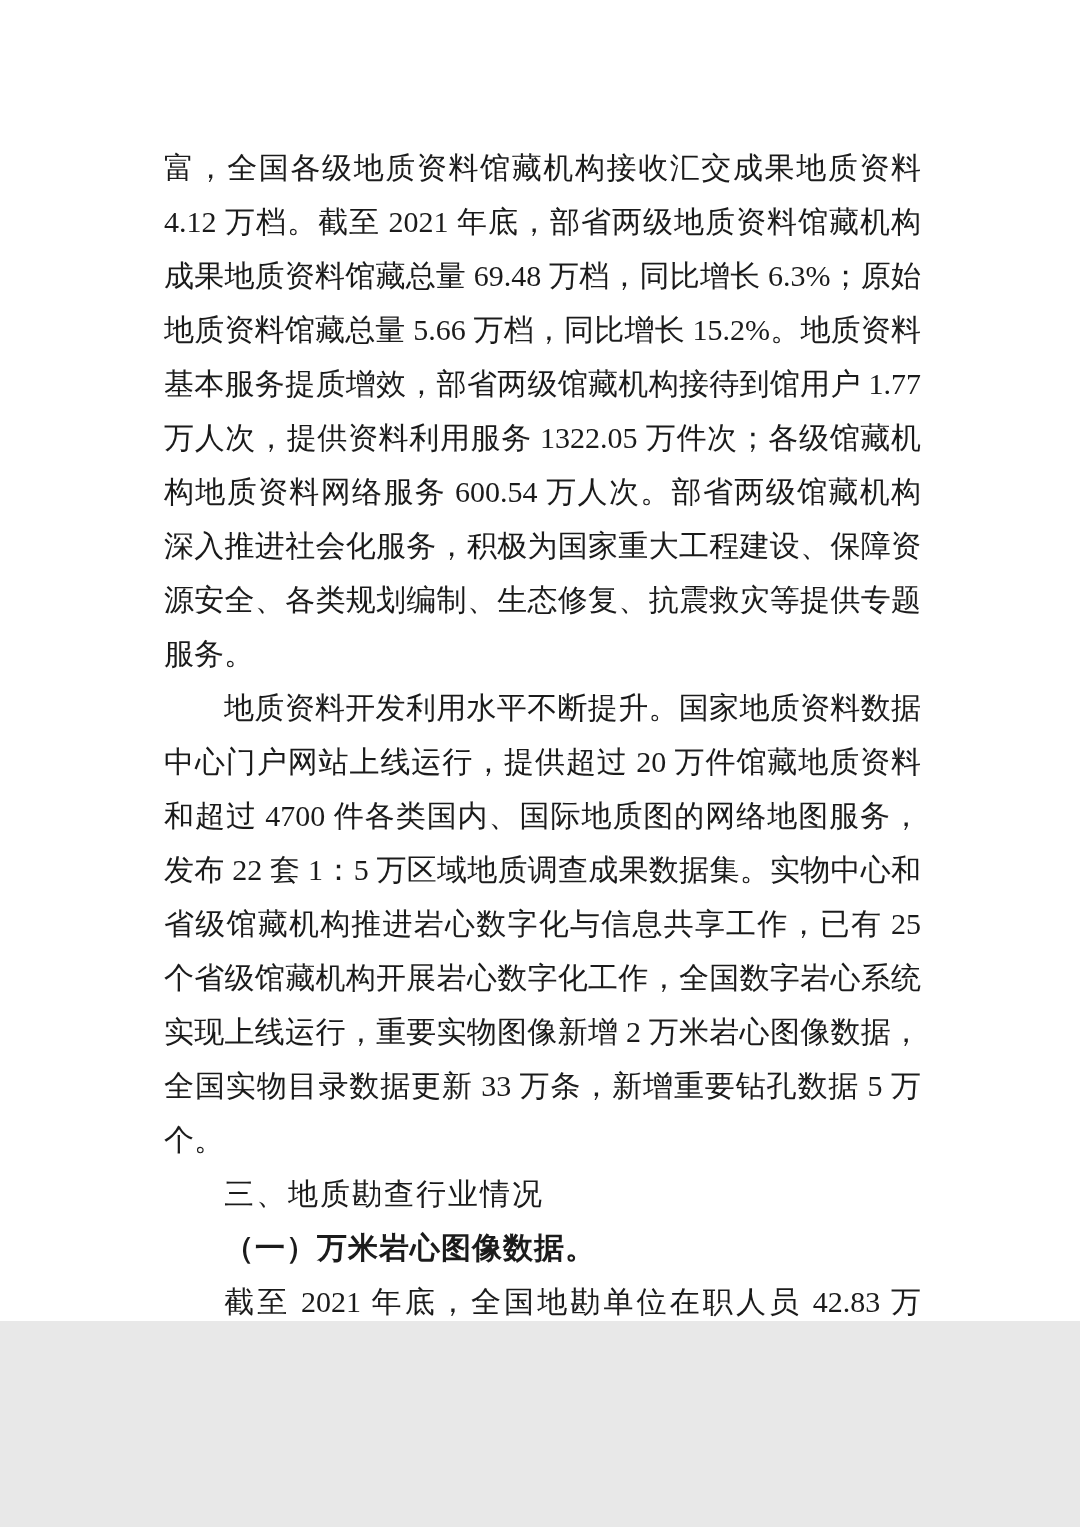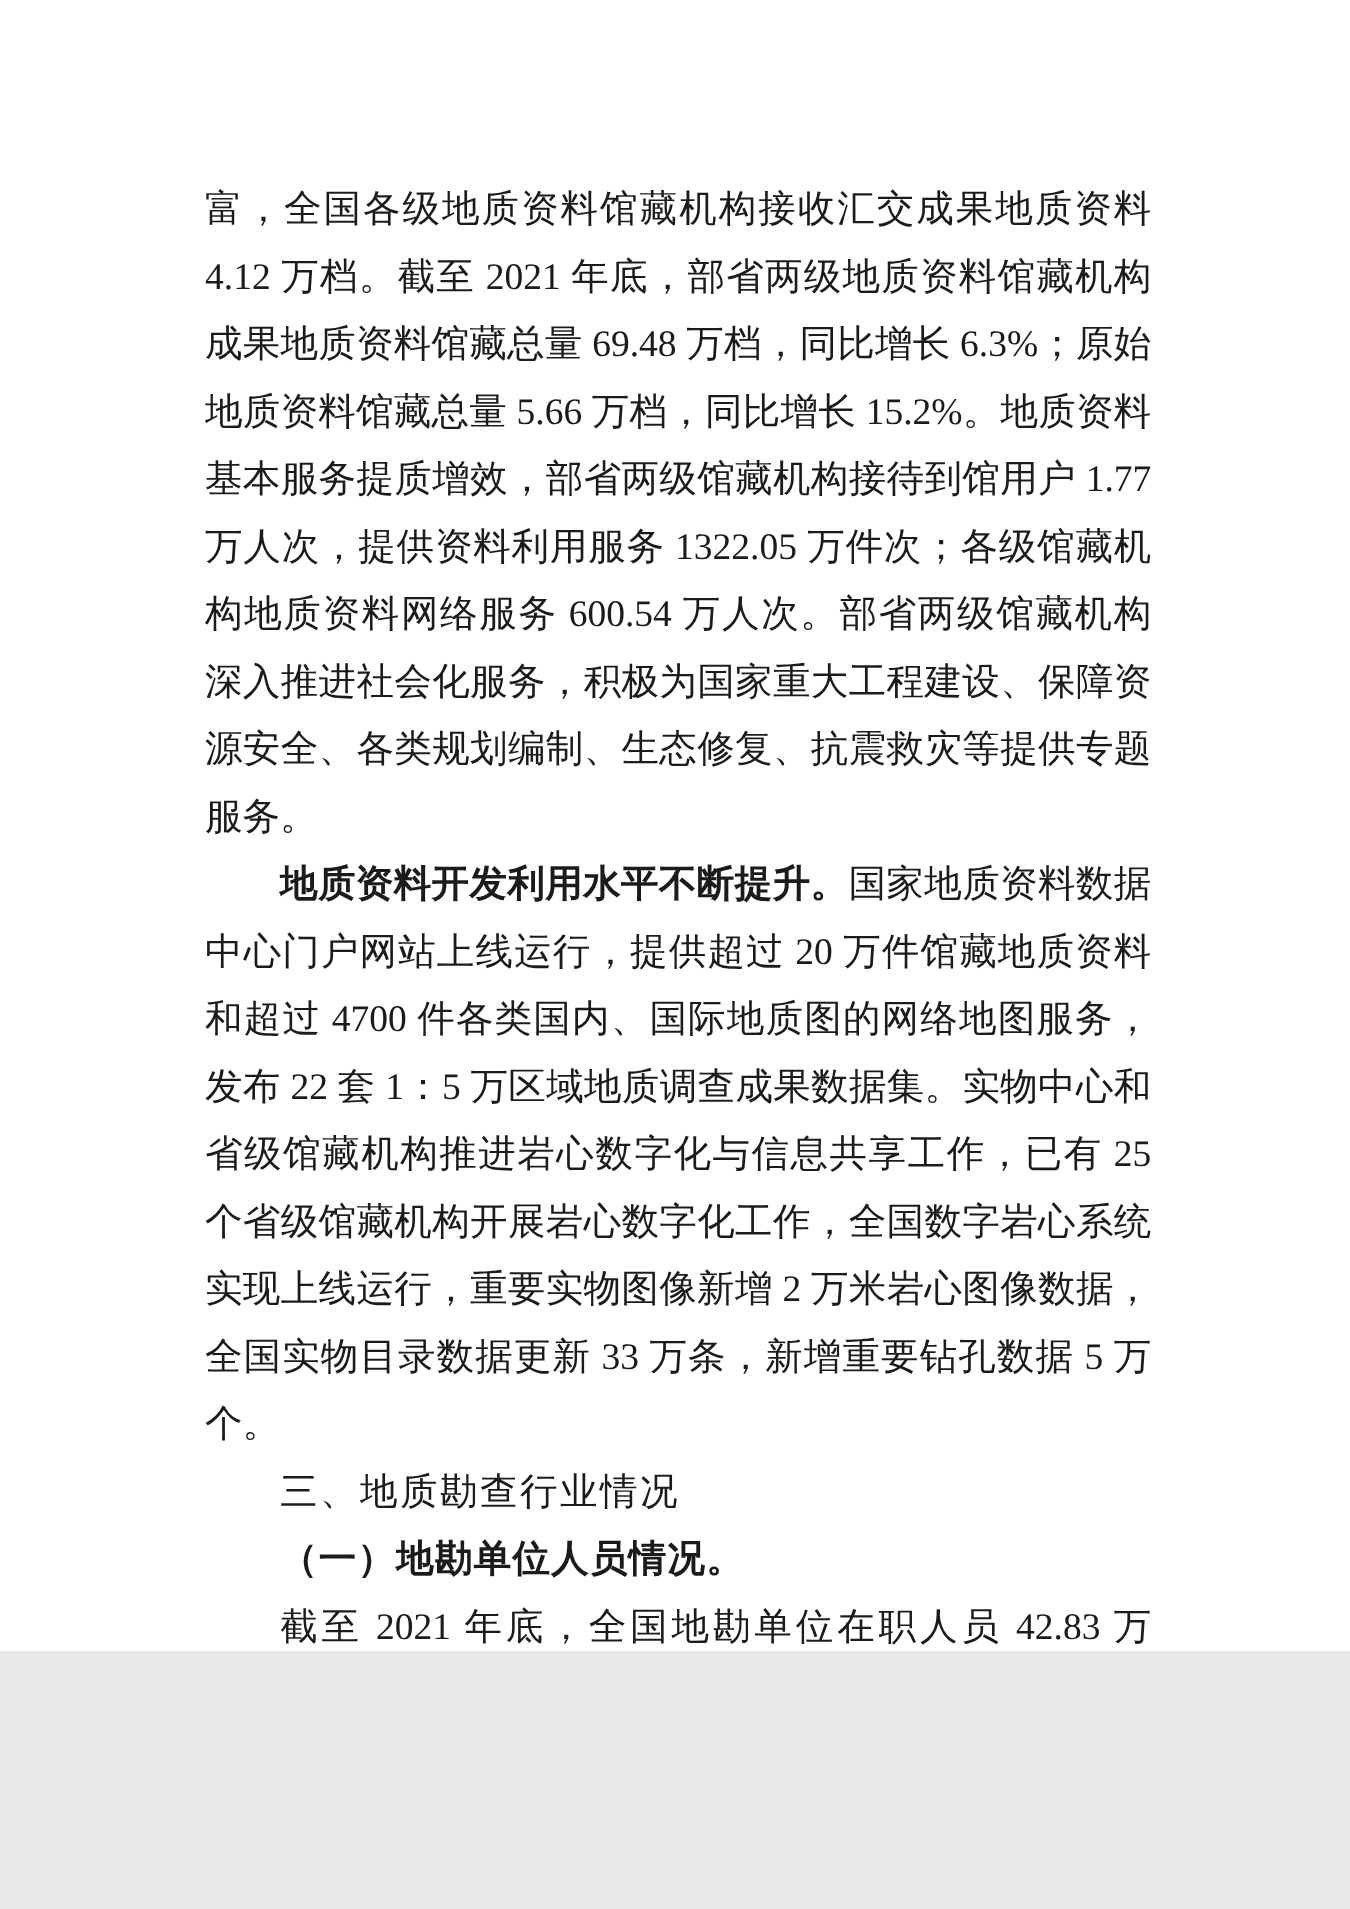--- a/index.html
+++ b/index.html
@@ -28,21 +28,21 @@
     text-justify: inter-ideograph;
   }
   .para {
     margin: 0;
     padding: 0;
   }
   .indent {
     text-indent: 60px;
   }
   .bold-lead {
-    font-weight: bold;
+    font-weight: normal;
   }
   .section-heading {
     margin: 0;
     padding: 0;
     font-size: 30px;
     line-height: 54px;
     text-indent: 60px;
     font-weight: normal;
     font-family: "Liberation Sans", "DejaVu Sans", sans-serif;
     letter-spacing: 2px;
@@ -75,20 +75,20 @@
 <div class="page">
   <div class="text-block">
 
     <p class="para">富，全国各级地质资料馆藏机构接收汇交成果地质资料 4.12 万档。截至 2021 年底，部省两级地质资料馆藏机构成果地质资料馆藏总量 69.48 万档，同比增长 6.3%；原始地质资料馆藏总量 5.66 万档，同比增长 15.2%。地质资料基本服务提质增效，部省两级馆藏机构接待到馆用户 1.77 万人次，提供资料利用服务 1322.05 万件次；各级馆藏机构地质资料网络服务 600.54 万人次。部省两级馆藏机构深入推进社会化服务，积极为国家重大工程建设、保障资源安全、各类规划编制、生态修复、抗震救灾等提供专题服务。</p>
 
     <p class="para indent"><span class="bold-lead">地质资料开发利用水平不断提升。</span><span>国家地质资料数据中心门户网站上线运行，提供超过 20 万件馆藏地质资料和超过 4700 件各类国内、国际地质图的网络地图服务，发布 22 套 1：5 万区域地质调查成果数据集。实物中心和省级馆藏机构推进岩心数字化与信息共享工作，已有 25 个省级馆藏机构开展岩心数字化工作，全国数字岩心系统实现上线运行，重要实物图像新增 2 万米岩心图像数据，全国实物目录数据更新 33 万条，新增重要钻孔数据 5 万个。</span></p>
 
     <h2 class="section-heading">三、地质勘查行业情况</h2>
 
 
-    <h3 class="sub-heading">（一）地勘单位人员情况。</h3>
+    <h3 class="sub-heading">（一）万米岩心图像数据。</h3>
 
     <p class="para indent">截至 2021 年底，全国地勘单位在职人员 42.83 万人，同</p>
 
   </div>
 
   <div class="page-number">16</div>
 </div>
 
 </body></html>

